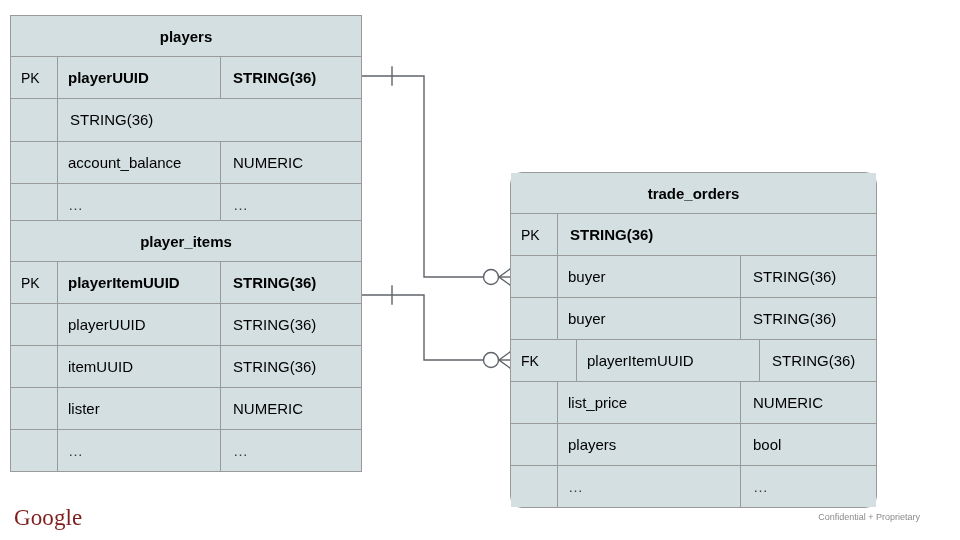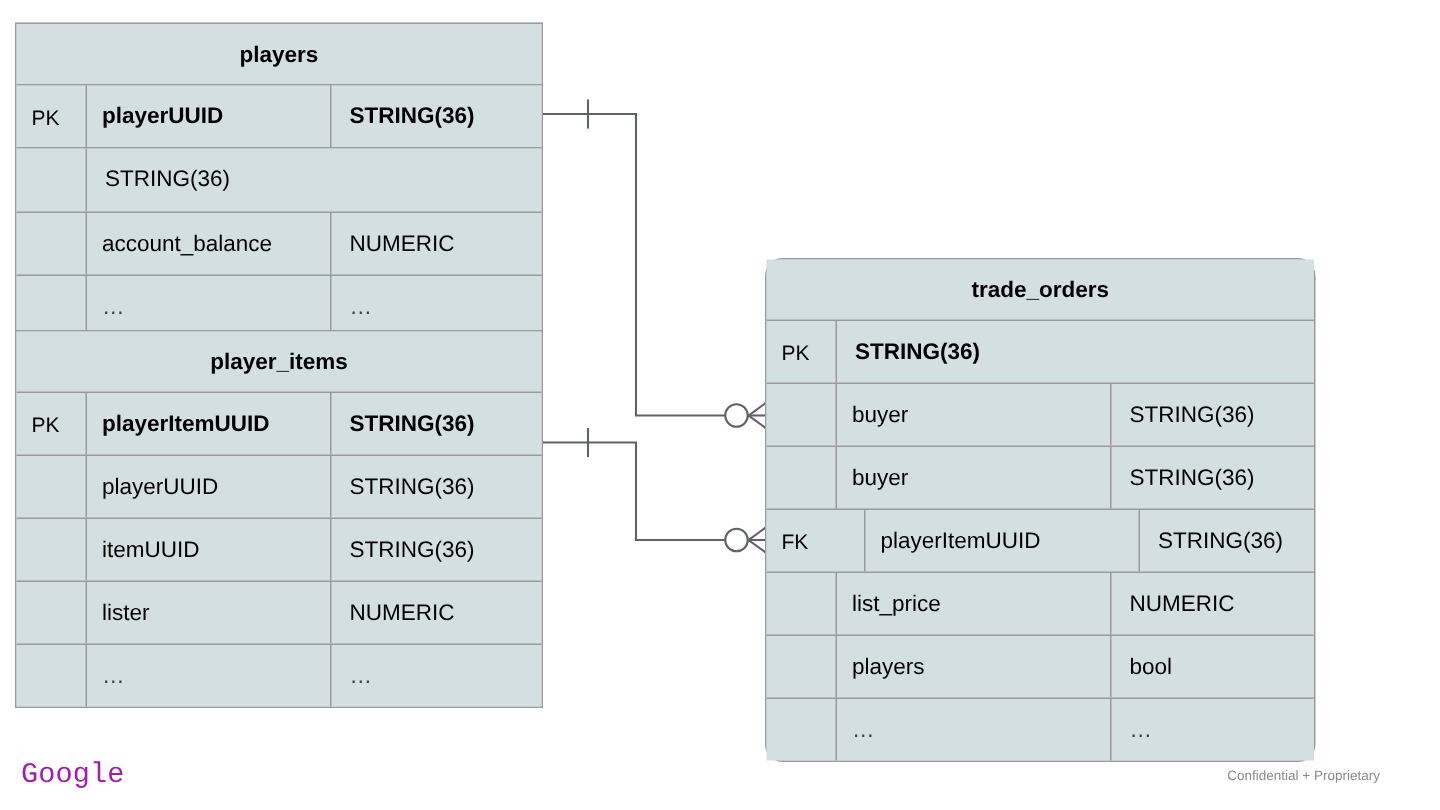--- a/index.html
+++ b/index.html
@@ -107,24 +107,24 @@
   .ellipsis-cell {
     color: #3c3c3c;
     letter-spacing: 1px;
   }
 
   
   .footer-logo {
     position: absolute;
     left: 14px;
     top: 505px;
-    font-size: 19px;
-    color: #a21caf;
+    font-size: 23px;
+    color: #7f1d1d;
     letter-spacing: 0.1px;
-    font-family: Liberation Mono, monospace;
+    font-family: Liberation Serif, serif;
   }
   .footer-note {
     position: absolute;
     right: 60px;
     top: 512px;
     font-size: 9px;
     color: #8a8a8a;
     white-space: nowrap;
   }
 </style>

